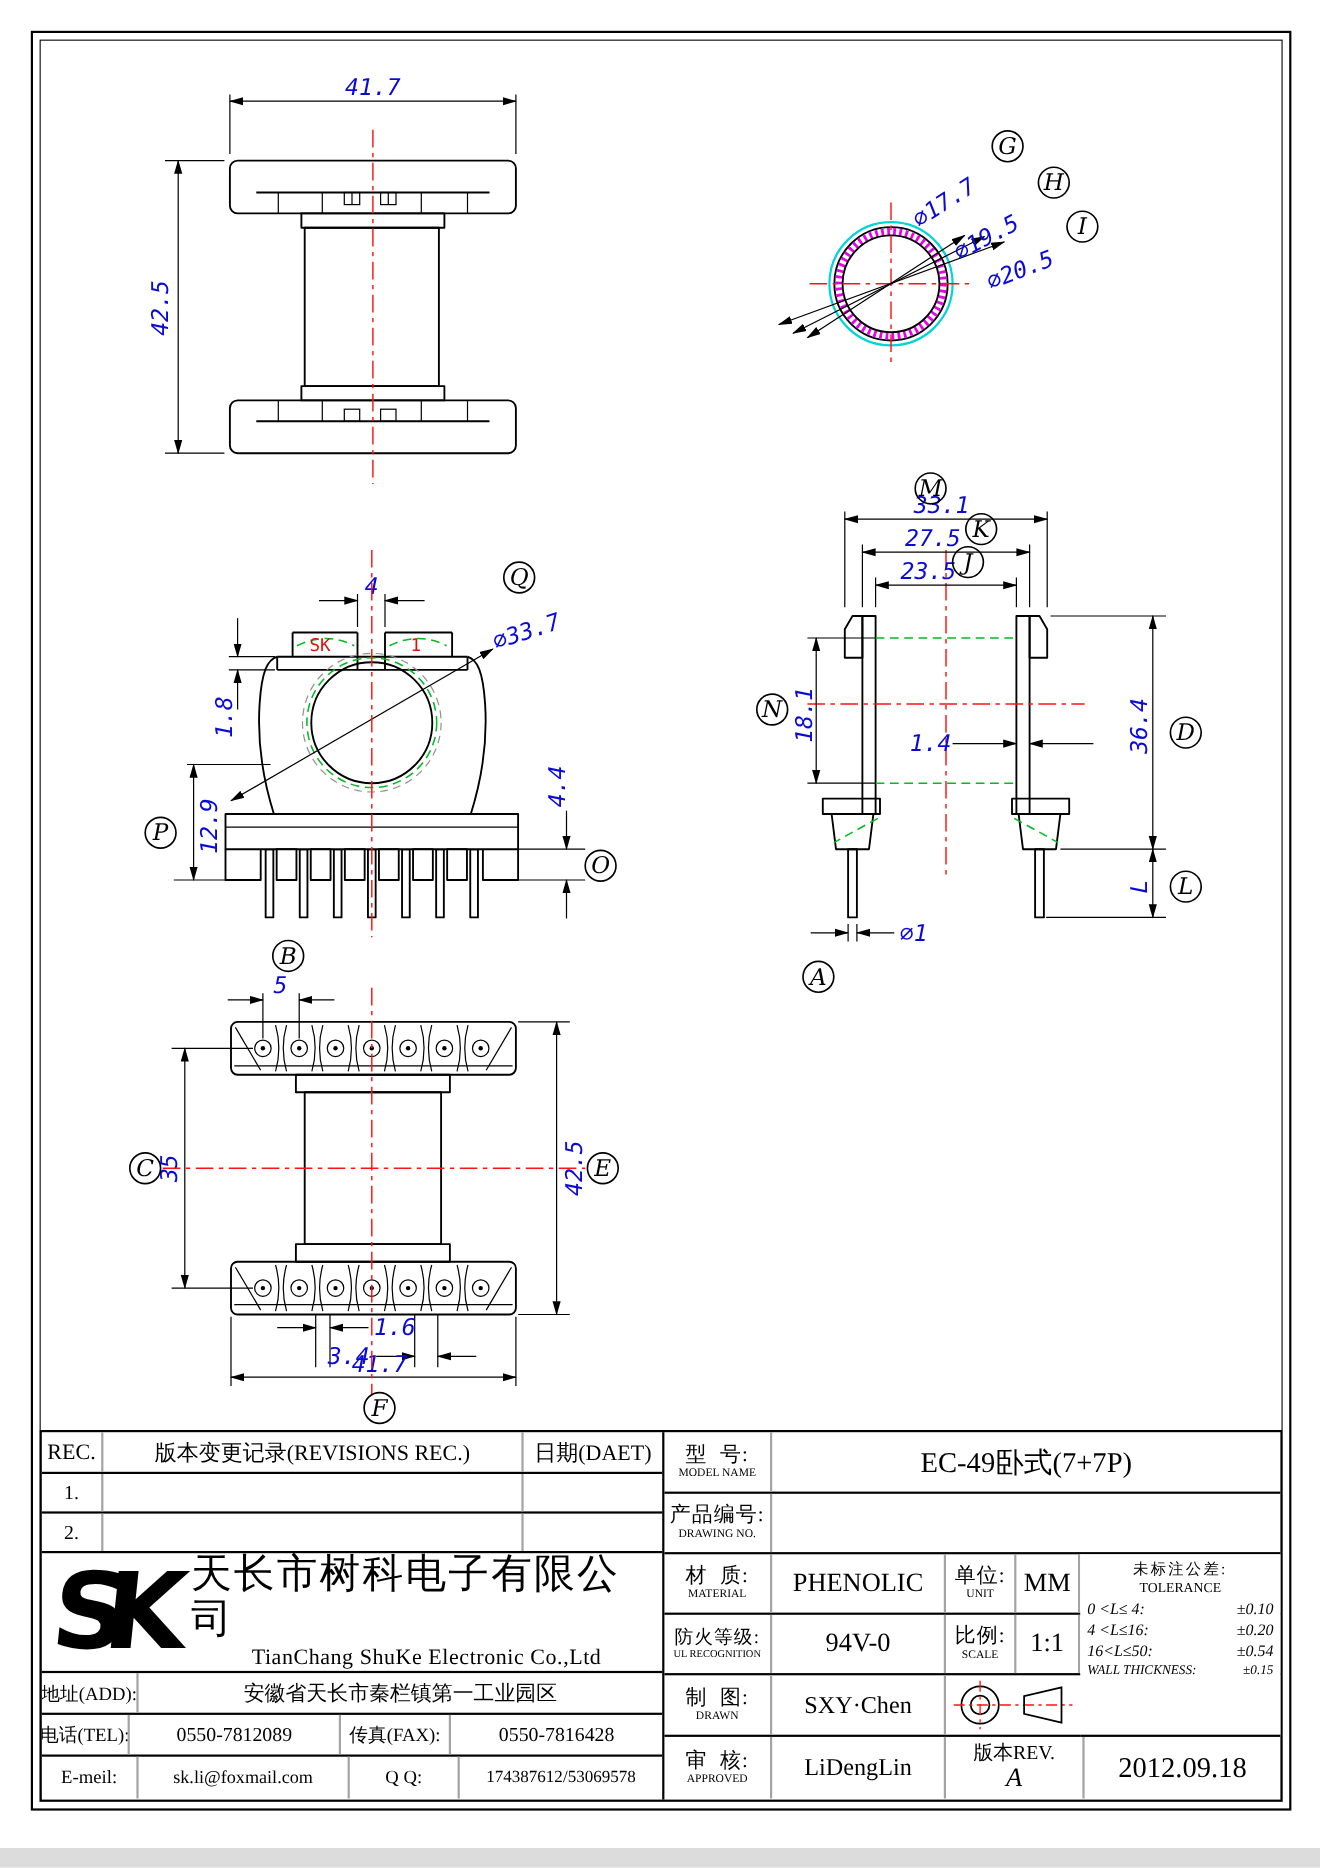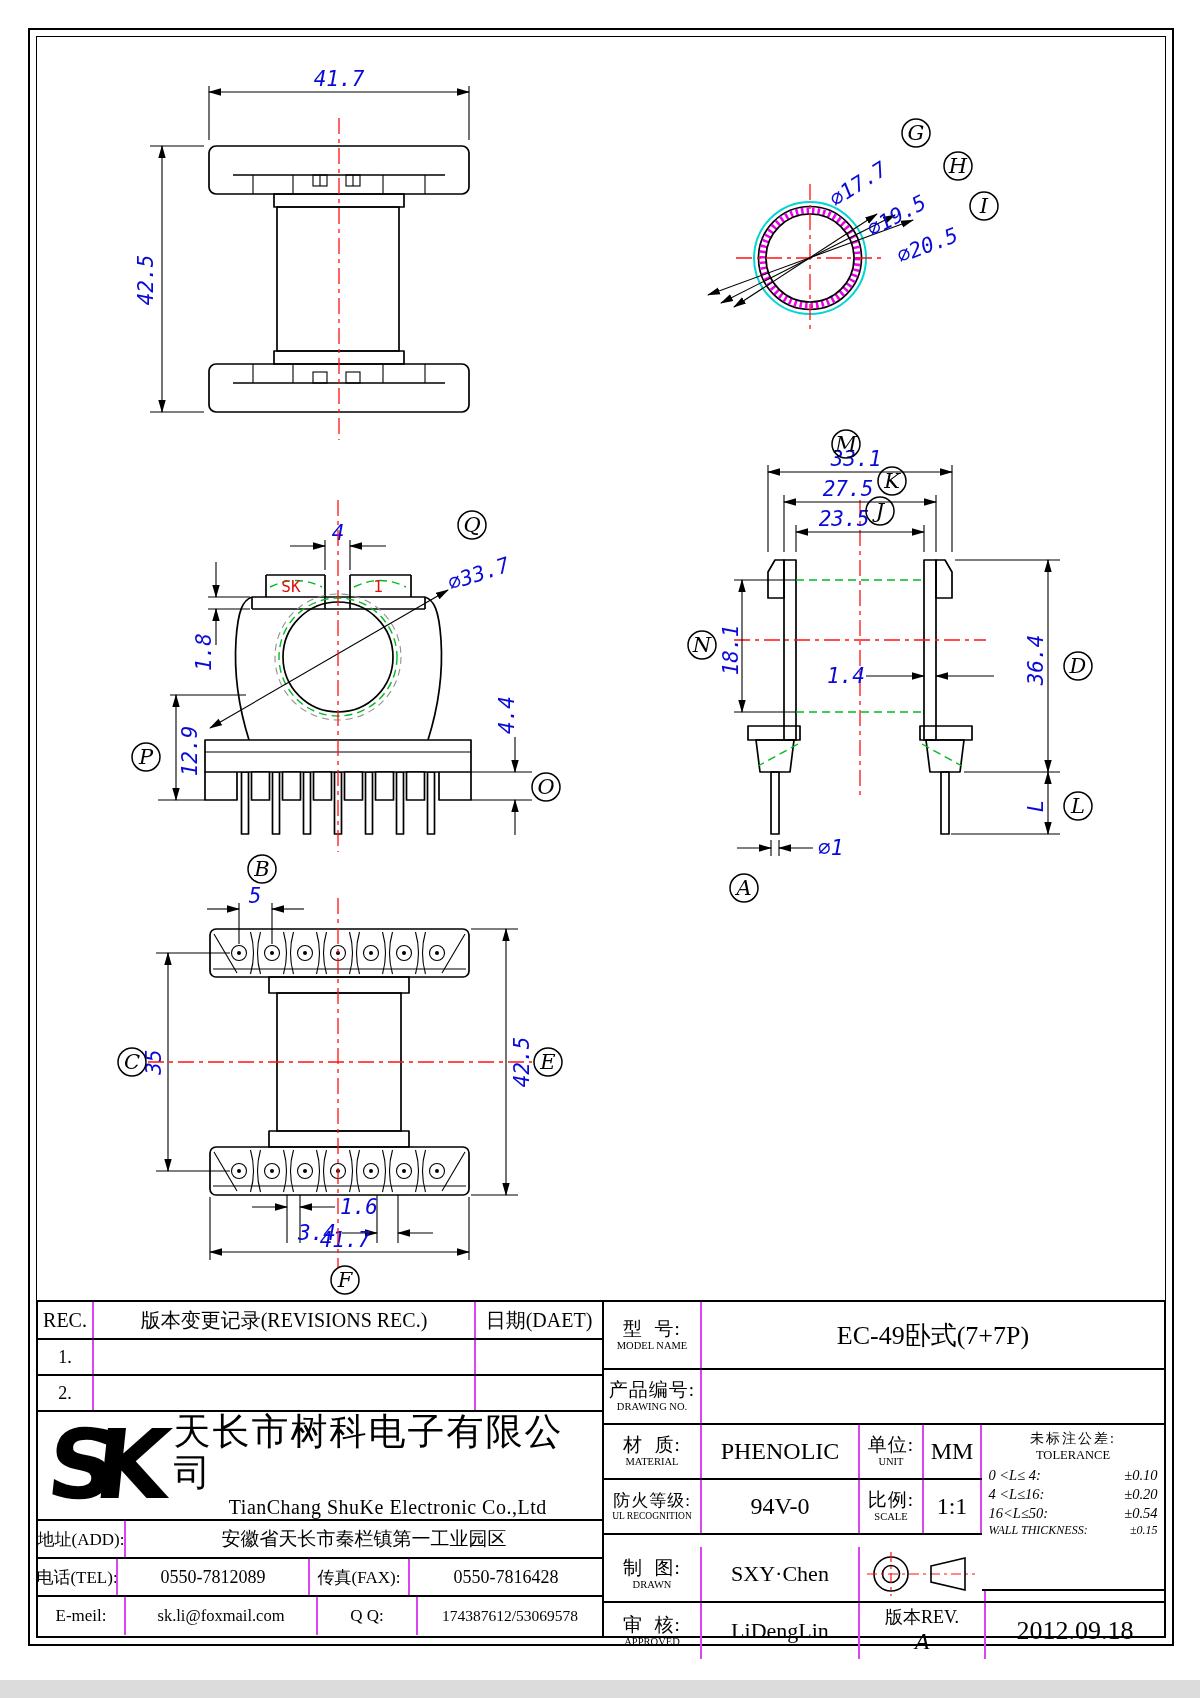--- a/index.html
+++ b/index.html
@@ -21,21 +21,21 @@
   .dte{text-anchor:end;}
   .rm{font:16px "DejaVu Sans Mono",monospace;fill:#e01010;text-anchor:middle;}
   .lab circle{fill:none;stroke:#000;stroke-width:1.5;}
   .lab text{font:italic 21px "DejaVu Serif",serif;fill:#000;text-anchor:middle;}
   
   .tblock{position:absolute;left:36px;top:1300px;width:1130px;height:338px;border:2.5px solid #000;box-sizing:border-box;display:flex;background:#fff;}
   .tb-left{width:566px;border-right:2.5px solid #000;box-sizing:border-box;display:flex;flex-direction:column;}
   .tb-right{flex:1;display:flex;flex-direction:column;}
   .trow{display:flex;border-bottom:2px solid #000;box-sizing:border-box;flex:0 0 auto;}
   .trow.last{border-bottom:none;}
-  .tc{border-right:2px solid #d946ef;box-sizing:border-box;display:flex;align-items:center;justify-content:center;overflow:hidden;}
+  .tc{border-right:2px solid #a3a3a3;box-sizing:border-box;display:flex;align-items:center;justify-content:center;overflow:hidden;}
   .tc.nr{border-right:none;}
   .lbl2{display:flex;flex-direction:column;align-items:center;justify-content:center;line-height:1.1;}
   .lbl2 .cn{font-size:19px;font-family:"Liberation Serif",serif;letter-spacing:1px;white-space:pre;}
   .lbl2 .en{font-size:10.5px;font-family:"Liberation Serif",serif;letter-spacing:0px;}
   .val{font-family:"Liberation Serif",serif;font-size:22px;}
   .company{display:flex;align-items:center;padding-left:6px;}
   .sk{font-family:"DejaVu Sans",sans-serif;font-weight:900;font-size:96px;letter-spacing:-22px;transform:skewX(-6deg);line-height:.85;margin-right:26px;margin-left:4px;}
   .cnames{display:flex;flex-direction:column;align-items:center;}
   .cn-name{font-size:37px;font-family:"Liberation Serif",serif;letter-spacing:2px;line-height:1.1;}
   .en-name{font-size:20px;font-family:"Liberation Serif",serif;margin-top:3px;letter-spacing:.5px;}
@@ -434,21 +434,21 @@
     </div>
     <div class="trow last" style="height:38px;">
       <div class="tc smalllbl" style="width:88px;">E-meil:</div>
       <div class="tc smallval" style="width:192px;font-size:16.5px;">sk.li@foxmail.com</div>
       <div class="tc smalllbl" style="width:100px;">Q Q:</div>
       <div class="tc nr smallval" style="flex:1;font-size:15.5px;">174387612/53069578</div>
     </div>
   </div>
 
   <div class="tb-right">
-    <div class="trow" style="height:68px;">
+    <div class="trow" style="height:56px;">
       <div class="tc lbl2" style="width:98px;">
         <span class="cn">型  号:</span>
         <span class="en">MODEL NAME</span>
       </div>
       <div class="tc nr val" style="flex:1;font-size:26px;">EC-49卧式(7+7P)</div>
     </div>
     <div class="trow" style="height:55px;">
       <div class="tc lbl2" style="width:98px;">
         <span class="cn">产品编号:</span>
         <span class="en">DRAWING NO.</span>
@@ -493,21 +493,21 @@
         <span class="en" style="font-size:9.5px;">UL RECOGNITION</span>
       </div>
       <div class="tc val" style="width:158px;font-size:24px;">94V-0</div>
       <div class="tc lbl2" style="width:64px;">
         <span class="cn">比例:</span>
         <span class="en">SCALE</span>
       </div>
       <div class="tc val" style="width:58px;font-size:24px;">1:1</div>
       <div class="tc nr" style="flex:1;border-bottom:none;"></div>
     </div>
-    <div class="trow" style="height:56px;margin-top:12px;">
+    <div class="trow" style="height:56px;">
       <div class="tc lbl2" style="width:98px;">
         <span class="cn">制  图:</span>
         <span class="en">DRAWN</span>
       </div>
       <div class="tc val" style="width:158px;">SXY·Chen</div>
       <div class="tc" style="width:126px;">
         <svg width="118" height="48" viewBox="0 0 118 48">
           <circle cx="28" cy="24" r="17" fill="none" stroke="#000" stroke-width="1.6"></circle>
           <circle cx="28" cy="24" r="8.5" fill="none" stroke="#000" stroke-width="1.6"></circle>
           <line x1="4" y1="24" x2="112" y2="24" stroke="#ff1212" stroke-width="1.2" stroke-dasharray="10 4 3 4"></line>

